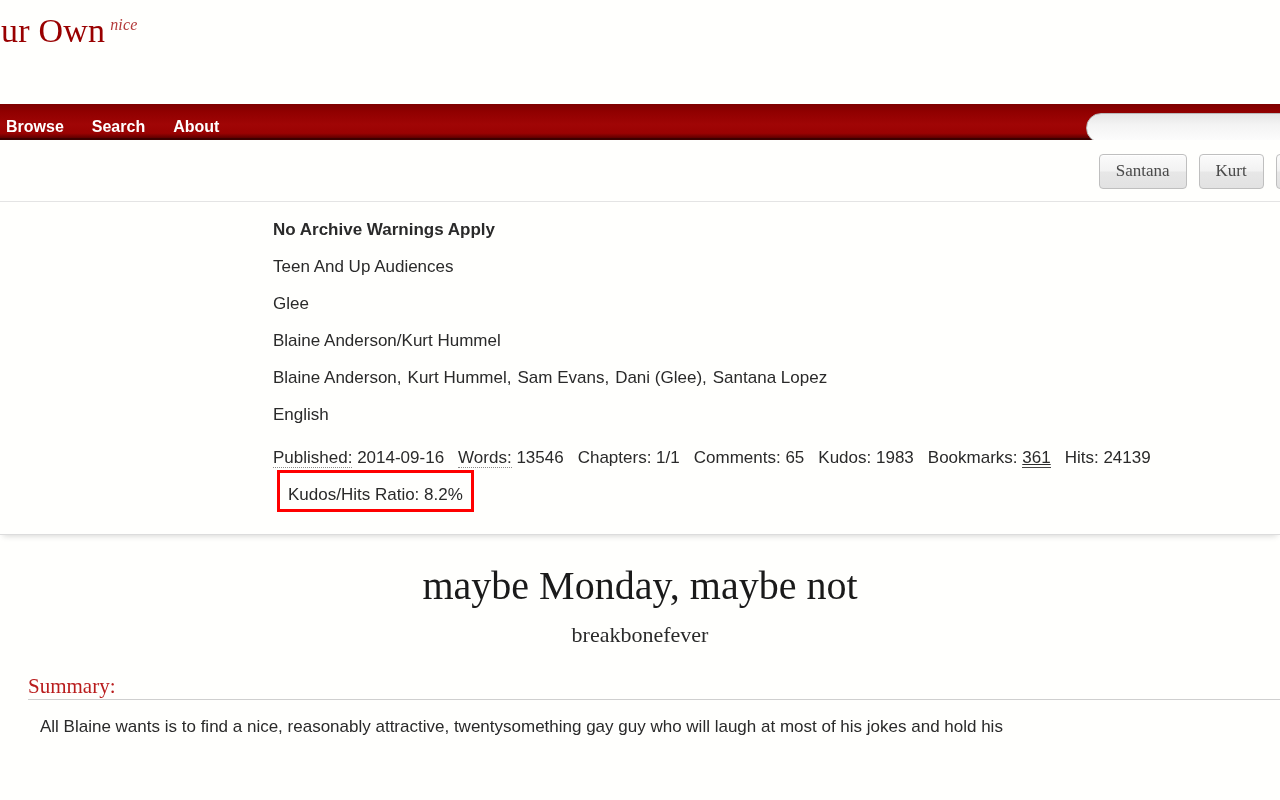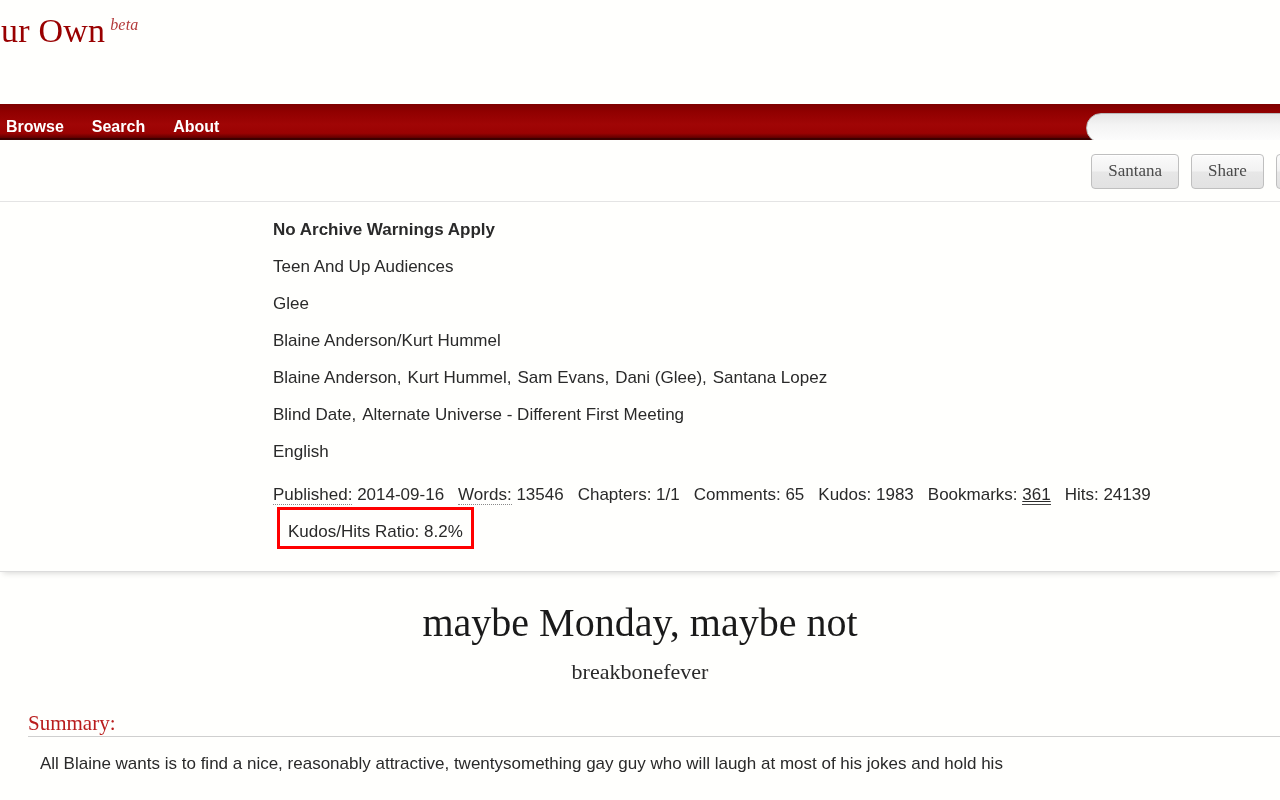--- a/index.html
+++ b/index.html
@@ -224,39 +224,39 @@
     line-height: 1.5;
     white-space: nowrap;
     overflow: hidden;
   }
 </style>
 </head>
 <body>
 
 <div id="site-header">
   <div id="logo-text">
-    <span>ive of Our Own</span><span id="logo-beta">beta</span>
+    <span>ive of Our Own</span><span id="logo-beta">nice</span>
   </div>
 </div>
 
 <div id="navbar">
   <div id="nav-left">
     <a class="nav-item" href="#">Browse</a>
     <a class="nav-item" href="#">Search</a>
     <a class="nav-item" href="#">About</a>
   </div>
   <div id="search-wrap">
     <input id="search-input" type="text" placeholder="" style="">
   </div>
 </div>
 
 <div id="actions-row">
   <div id="actions-buttons">
     <button class="action-btn">Santana</button>
-    <button class="action-btn">Share</button>
+    <button class="action-btn">Kurt</button>
     <button class="action-btn">D</button>
   </div>
 </div>
 
 <div id="meta-block">
 
   <div class="meta-row">
     <div class="meta-label bold">
       
     </div>
@@ -295,28 +295,20 @@
 
   <div class="meta-row">
     <div class="meta-label">
       
     </div>
     <div class="meta-values">
       <a class="tag" href="#">Blaine Anderson,</a><span class="tag-sep"></span><a class="tag" href="#">Kurt Hummel,</a><span class="tag-sep"></span><a class="tag" href="#">Sam Evans,</a><span class="tag-sep"></span><a class="tag" href="#">Dani (Glee),</a><span class="tag-sep"></span><a class="tag" href="#">Santana Lopez</a>
     </div>
   </div>
 
-  <div class="meta-row">
-    <div class="meta-label">
-      
-    </div>
-    <div class="meta-values">
-      <a class="tag" href="#">Blind Date,</a><span class="tag-sep"></span><a class="tag" href="#">Alternate Universe - Different First Meeting</a>
-    </div>
-  </div>
 
   <div class="meta-row">
     <div class="meta-label">
       <span class="lbl-inner"></span>
     </div>
     <div class="meta-values">
       <span class="tag plain">English</span>
     </div>
   </div>
 

